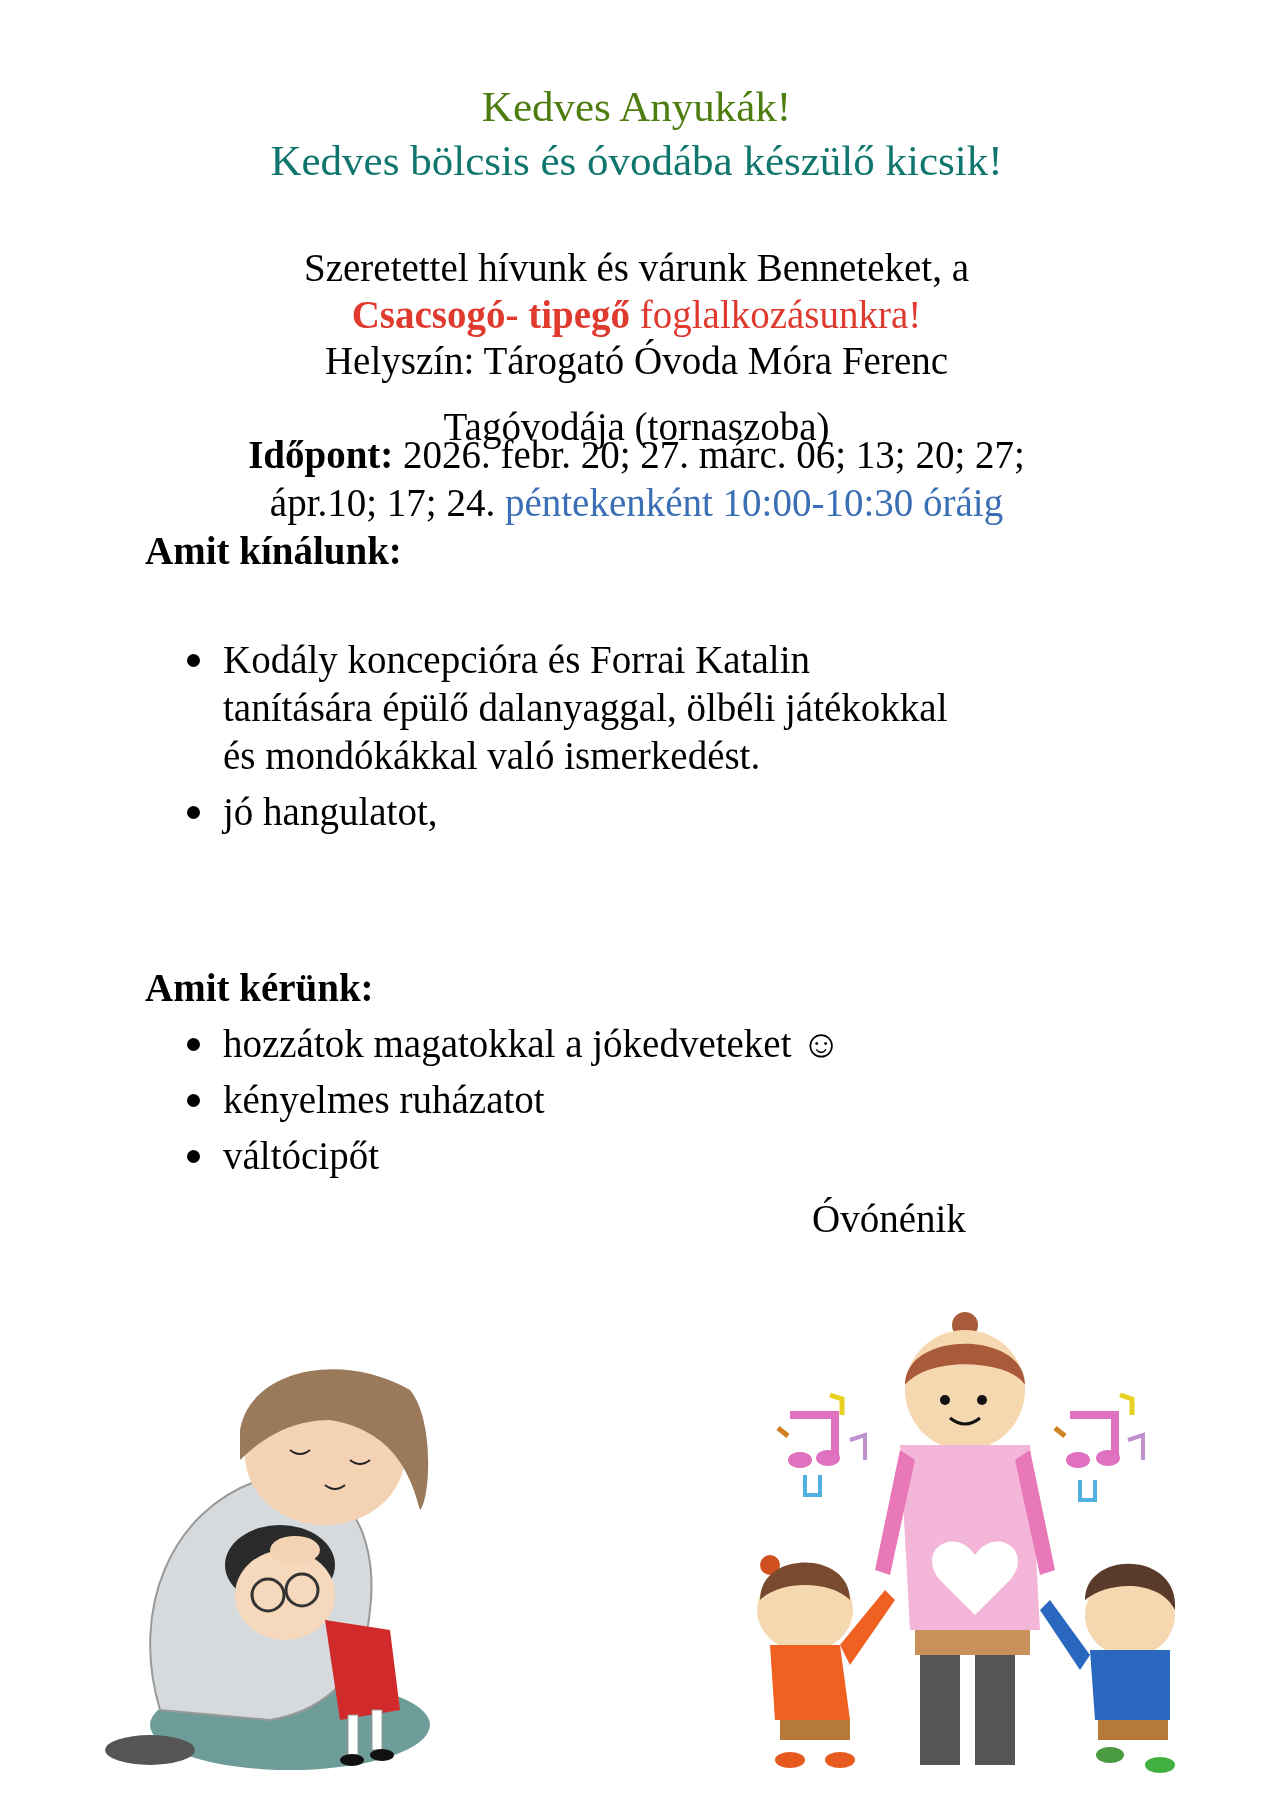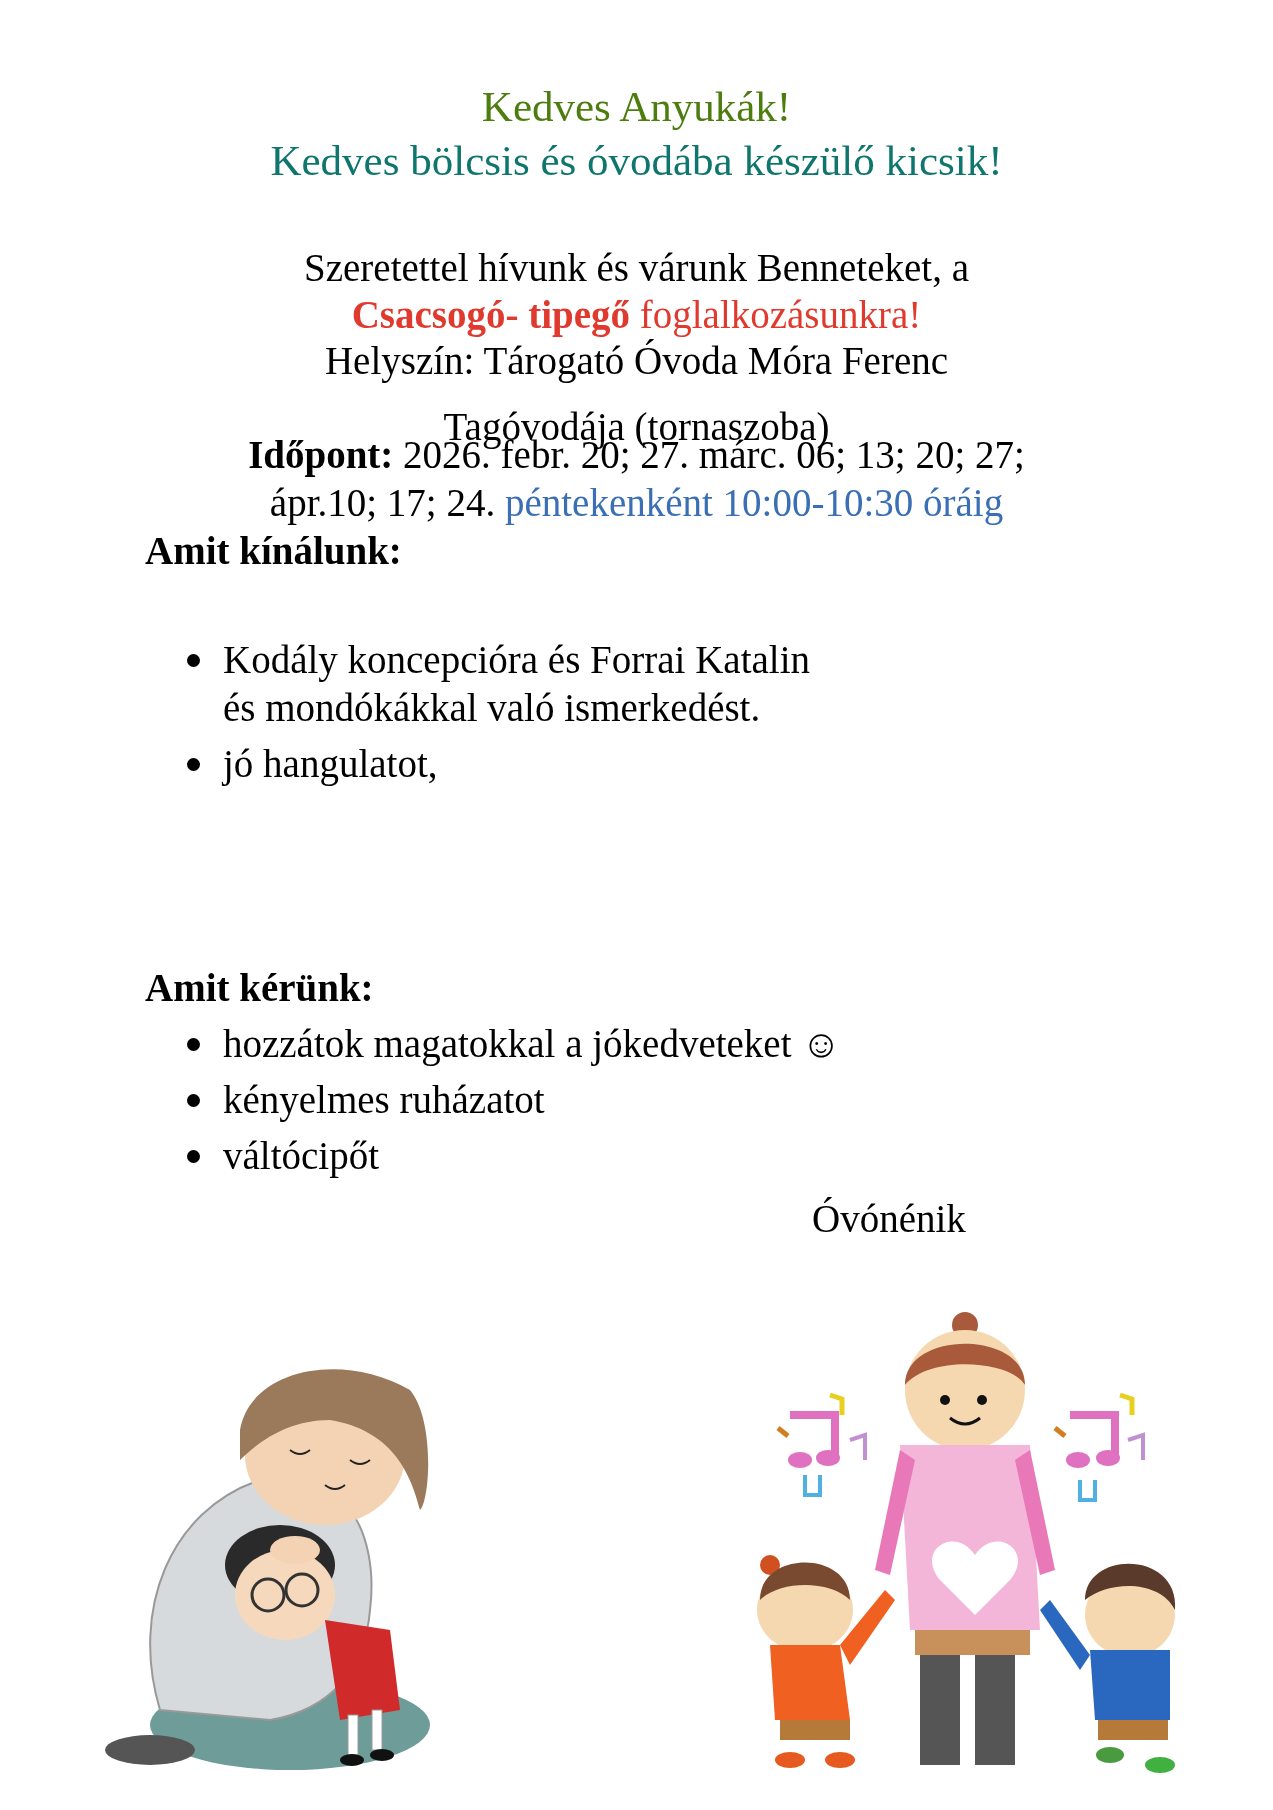--- a/index.html
+++ b/index.html
@@ -35,20 +35,21 @@
 </div>
 <div class="center p" style="top:480px;">
   <span>ápr.10; 17; 24. </span><span class="blue">péntekenként 10:00-10:30 óráig</span>
 </div>
 
 <div class="sec" style="top:528px;">Amit kínálunk:</div>
 <ul style="top:636px;">
   <li style="margin-bottom:8px;">
     <span class="bullet"></span>
     <div>Kodály koncepcióra és Forrai Katalin</div>
+    <div>tanítására épülő dalanyaggal, ölbéli játékokkal</div>
     <div>és mondókákkal való ismerkedést.</div>
   </li>
   <li style="margin-bottom:8px;">
     <span class="bullet"></span>
     <div>jó hangulatot,</div>
   </li>
 </ul>
 
 <div class="sec" style="top:965px;">Amit kérünk:</div>
 <ul style="top:1020px;">

